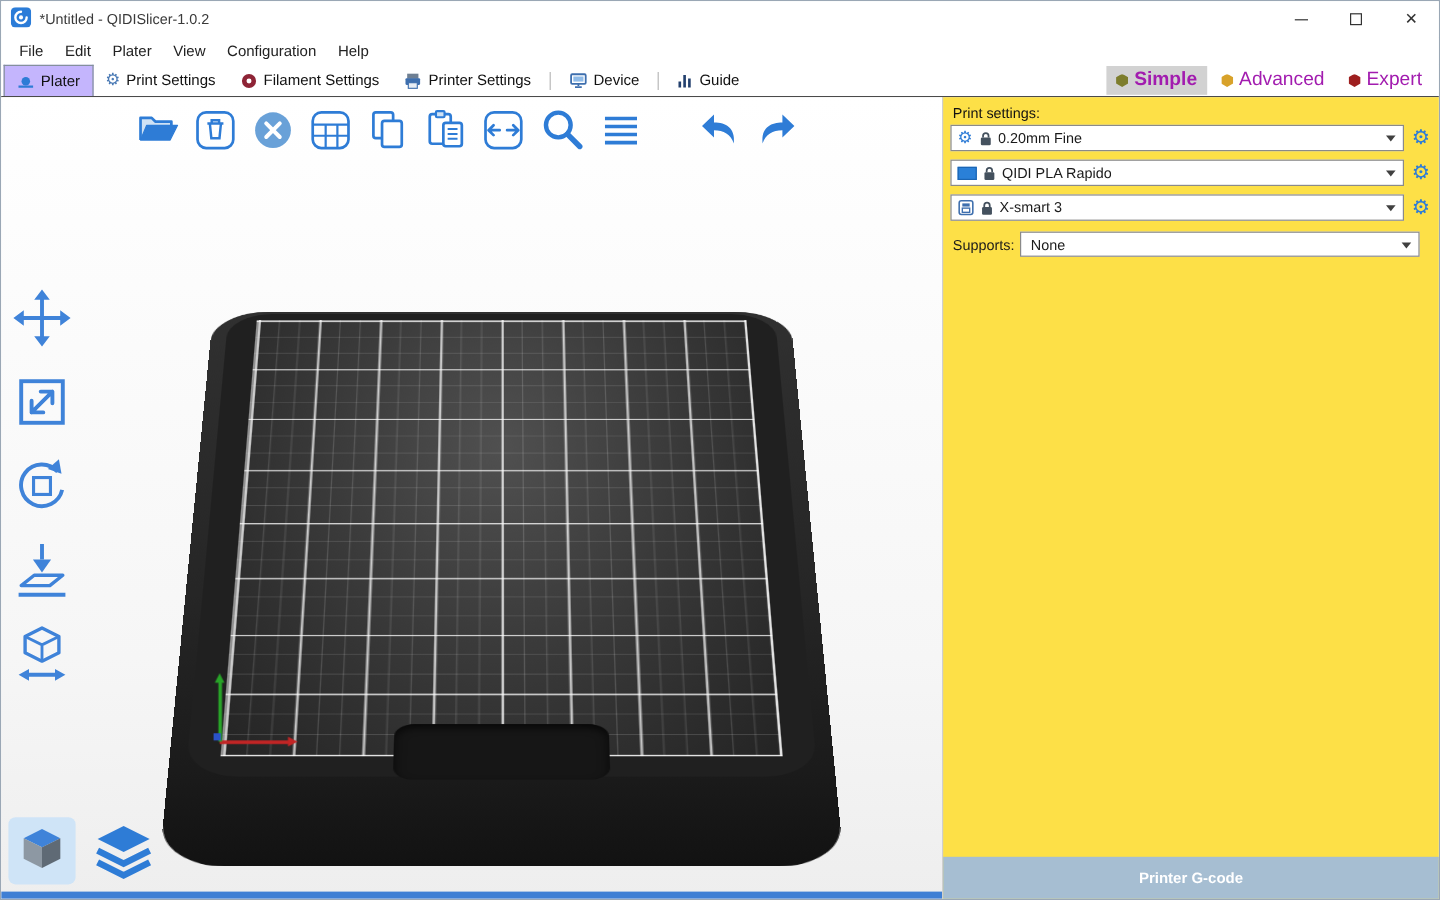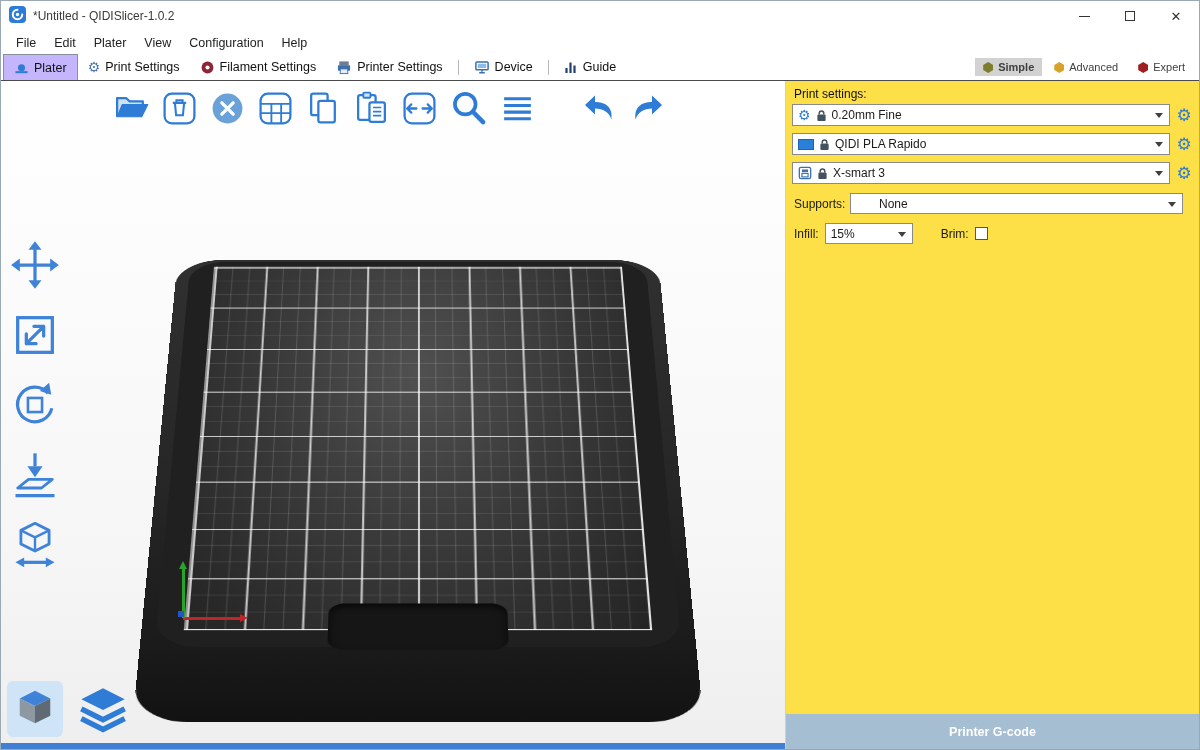--- a/index.html
+++ b/index.html
@@ -20,21 +20,21 @@
   .menu-item{padding:3px 9px;font-size:12.5px;color:#222;cursor:default}
 
   
   .tabbar{height:27px;display:flex;align-items:stretch;border-bottom:1px solid #4a4a4a;background:#fff;flex:0 0 auto;padding-left:2px}
   .tab{display:flex;align-items:center;gap:5px;padding:0 10px;font-size:12.5px;color:#111;cursor:default}
   .tab.active{background:#c4b5fd;border:1px solid #84909c;border-bottom:none}
   .tabicon{display:flex;align-items:center}
   .gear-tab{color:#4a7ab5;font-size:14px;line-height:1;font-family:"DejaVu Sans",sans-serif}
   .tsep{width:1px;height:15px;background:#b8b8b8;margin:auto 5px}
   .modes{margin-left:auto;display:flex;align-items:center;gap:4px;padding-right:6px}
-  .mode{display:flex;align-items:flex-end;gap:5px;padding:3px 8px;font-size:11px;color:#404040;cursor:default}
+  .mode{display:flex;align-items:center;gap:5px;padding:3px 8px;font-size:16px;color:#a21caf;cursor:default}
   .mode.active{background:#d2d2d2;font-weight:bold}
   .hex{width:10px;height:11px;clip-path:polygon(50% 0,100% 27%,100% 73%,50% 100%,0 73%,0 27%)}
 
   
   .main{flex:1;display:flex;min-height:0}
   .viewport{position:relative;flex:1;background:linear-gradient(180deg,#ffffff 0%,#f6f6f6 70%,#eeeeee 100%);overflow:hidden}
 
   
   .toolbar{position:absolute;top:8px;left:112px;display:flex;align-items:center;gap:11px}
   .tbtn{display:flex;align-items:center;justify-content:center;cursor:pointer}
@@ -84,21 +84,21 @@
   .combo-row{display:flex;align-items:center;gap:5px;margin-bottom:7px}
   .combo{flex:1;height:22px;border:1px solid #8a8a8a;background:#fff;display:flex;align-items:center;gap:5px;padding:0 20px 0 5px;position:relative;cursor:default}
   .combo .chev{position:absolute;right:6px;top:8px;width:0;height:0;border-left:4px solid transparent;border-right:4px solid transparent;border-top:5px solid #404040}
   .combo-text{white-space:nowrap;overflow:hidden}
   .gear-in{color:#2e7cd6;font-size:14px;line-height:1;font-family:"DejaVu Sans",sans-serif}
   .gear-btn{color:#2e7cd6;font-size:17px;line-height:1;cursor:pointer;width:18px;text-align:center;font-family:"DejaVu Sans",sans-serif}
   .swatch{width:16px;height:11px;border:1px solid #1b65b4;flex:0 0 auto}
   .lockicon{display:flex;align-items:center}
   .supports-row{display:flex;align-items:center;margin:9px 2px 0 2px}
   .supports-row .fld-inline{width:56px}
-  .supports-row .combo{height:21px;margin-right:8px;padding-left:28px}
+  .supports-row .combo{height:21px;margin-right:8px;padding-left:8px}
   .infill-row{display:flex;align-items:center;gap:6px;margin:9px 2px 0 2px}
   .combo.small{flex:0 0 auto;width:88px;height:21px}
   .brim-label{margin-left:22px}
   .checkbox{width:13px;height:13px;border:1px solid #555;background:#fff;cursor:pointer}
   .export{position:absolute;left:0;right:0;bottom:0;height:35px;display:flex;align-items:center;justify-content:center;color:#fff;font-weight:bold;font-size:12.5px;cursor:pointer}
 </style>
 </head>
 <body>
 
 <div class="win">
@@ -396,26 +396,17 @@
       </div>
 
       <div class="supports-row">
         <span class="fld-inline">Supports:</span>
         <div class="combo">
           <span class="combo-text">None</span>
           <span class="chev"></span>
         </div>
       </div>
 
-      <div class="infill-row">
-        <span>Infill:</span>
-        <div class="combo small">
-          <span class="combo-text">15%</span>
-          <span class="chev"></span>
-        </div>
-        <span class="brim-label">Brim:</span>
-        <span class="checkbox"></span>
-      </div>
 
       <div class="export" style="background: rgb(166, 190, 210);">Printer G-code</div>
     </div>
   </div>
 </div>
 
 </body></html>

